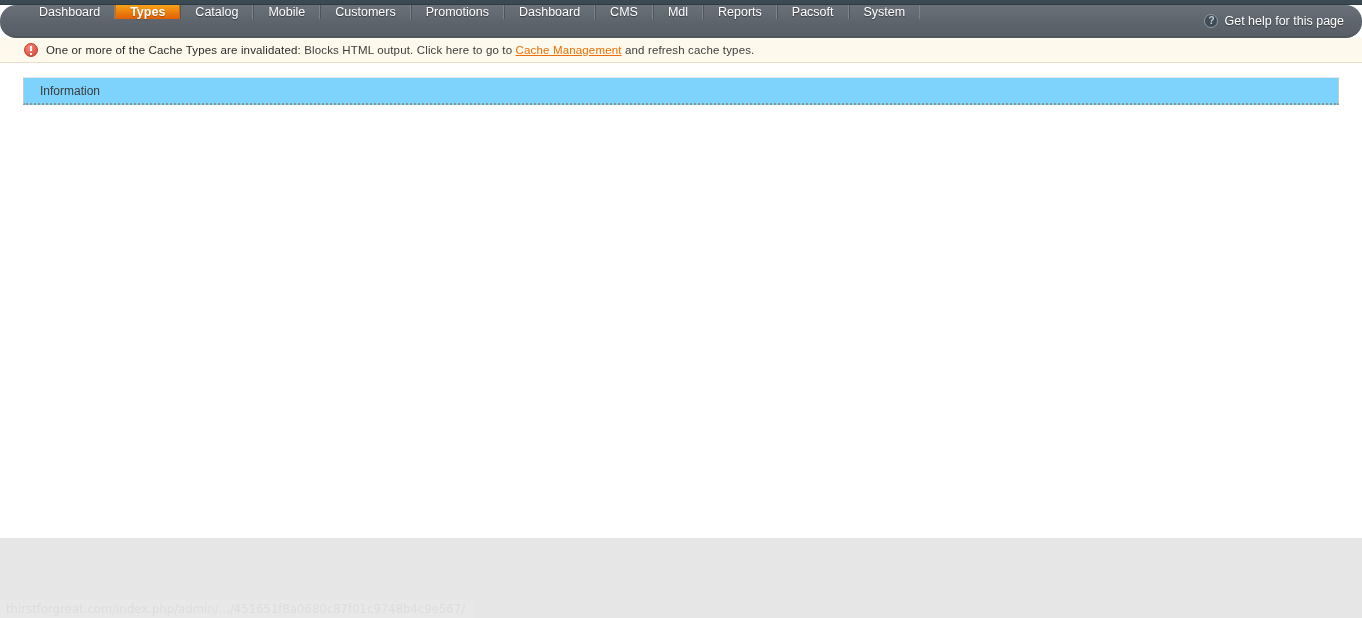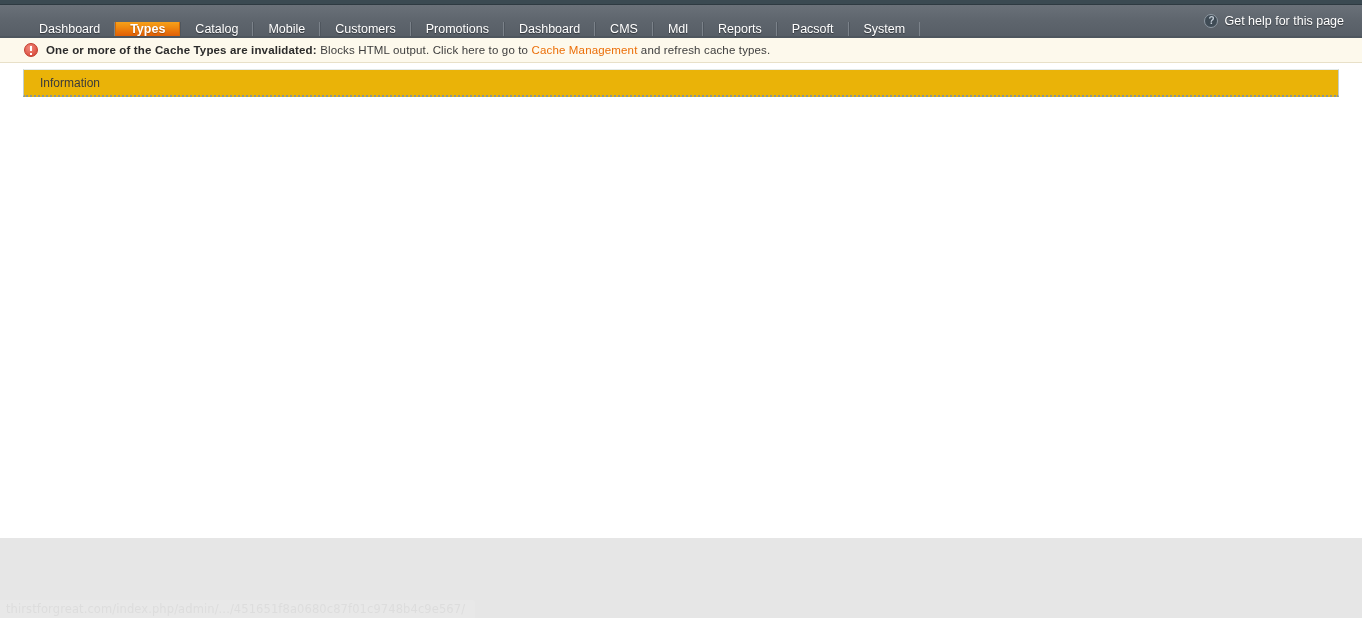--- a/index.html
+++ b/index.html
@@ -24,22 +24,23 @@
     background: #3b4a52;
     border-bottom: 1px solid #2e3a41;
   }
 
   
   .nav-bar {
     height: 31px;
     background: linear-gradient(to bottom, #6a7179 0%, #5e656d 50%, #575e66 100%);
     border-bottom: 2px solid #4e565e;
     display: flex;
-    align-items: flex-end;
-    position: relative;
+    align-items: flex-start;
+    position: relative;
+    border-radius: 16px;
   }
   .nav-spacer {
     width: 24px;
     flex: 0 0 24px;
     border-right: 1px solid #7b828a;
   }
   .nav-items {
     display: flex;
     align-items: stretch;
   }
@@ -140,48 +141,49 @@
     width: 2px;
     height: 2px;
     background: #ffffff;
   }
   .notice-text {
     font-size: 11.5px;
     color: #3d3d3d;
     letter-spacing: 0.15px;
   }
   .notice-text b {
-    font-weight: bold;
+    font-weight: normal;
     color: #2b2b2b;
   }
   .notice-link {
     color: #eb6e08;
+    text-decoration: underline;
     cursor: pointer;
   }
 
   
   .content {
     background: #ffffff;
     height: 482px;
     padding: 0;
     position: relative;
   }
   .page-title {
     font-size: 15px;
     font-weight: bold;
     color: #333333;
     margin: 0;
     padding: 22px 0 0 23px;
     letter-spacing: 0.1px;
   }
 
   .tab-strip {
-    margin: 6px 23px 0 23px;
+    margin: 14px 23px 0 23px;
     height: 28px;
-    background: #eab308;
+    background: #7dd3fc;
     border-left: 1px solid #c2cfcd;
     border-top: 1px solid #e3eae9;
     border-right: 1px solid #c2cfcd;
     border-bottom: 2px dotted #8a9694;
     display: flex;
     align-items: center;
     box-sizing: border-box;
   }
   .tab-item {
     padding: 0 16px;

